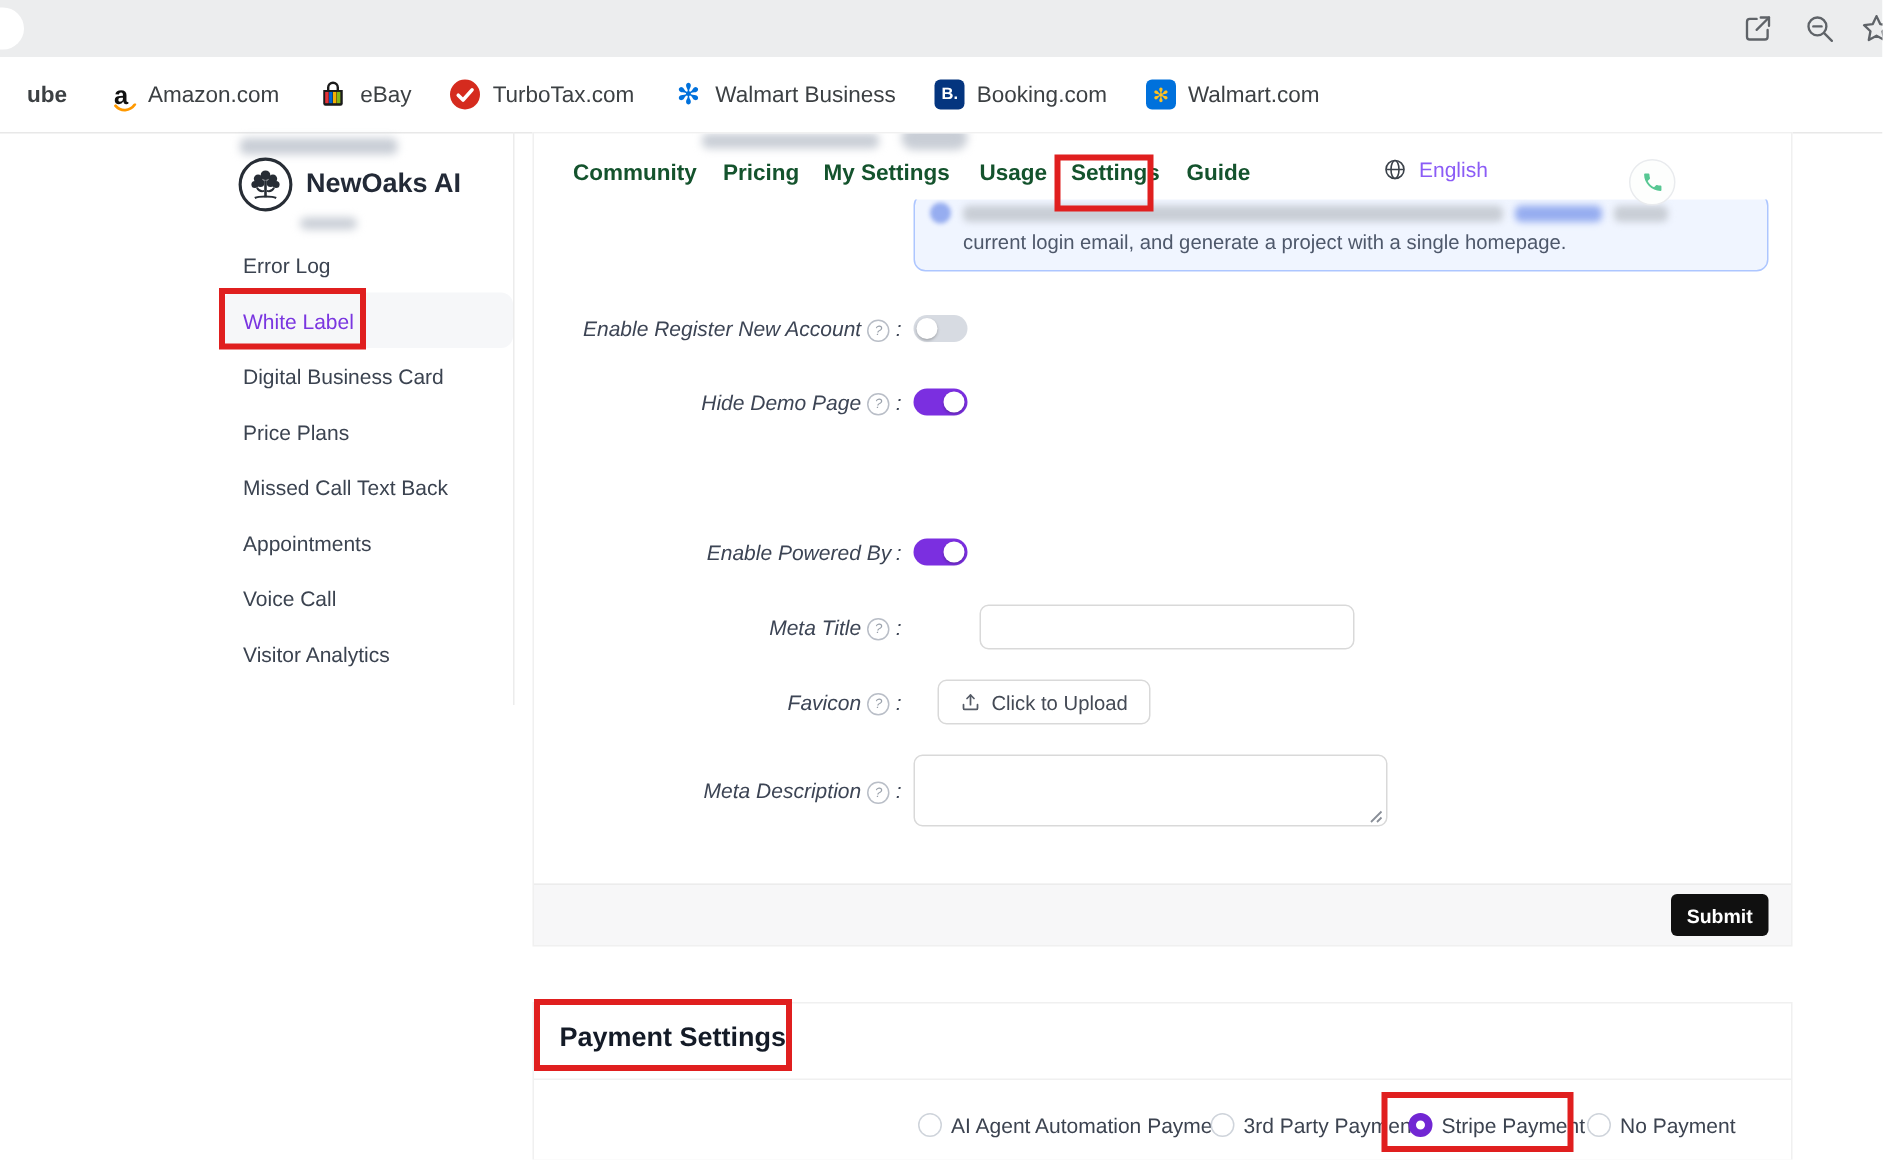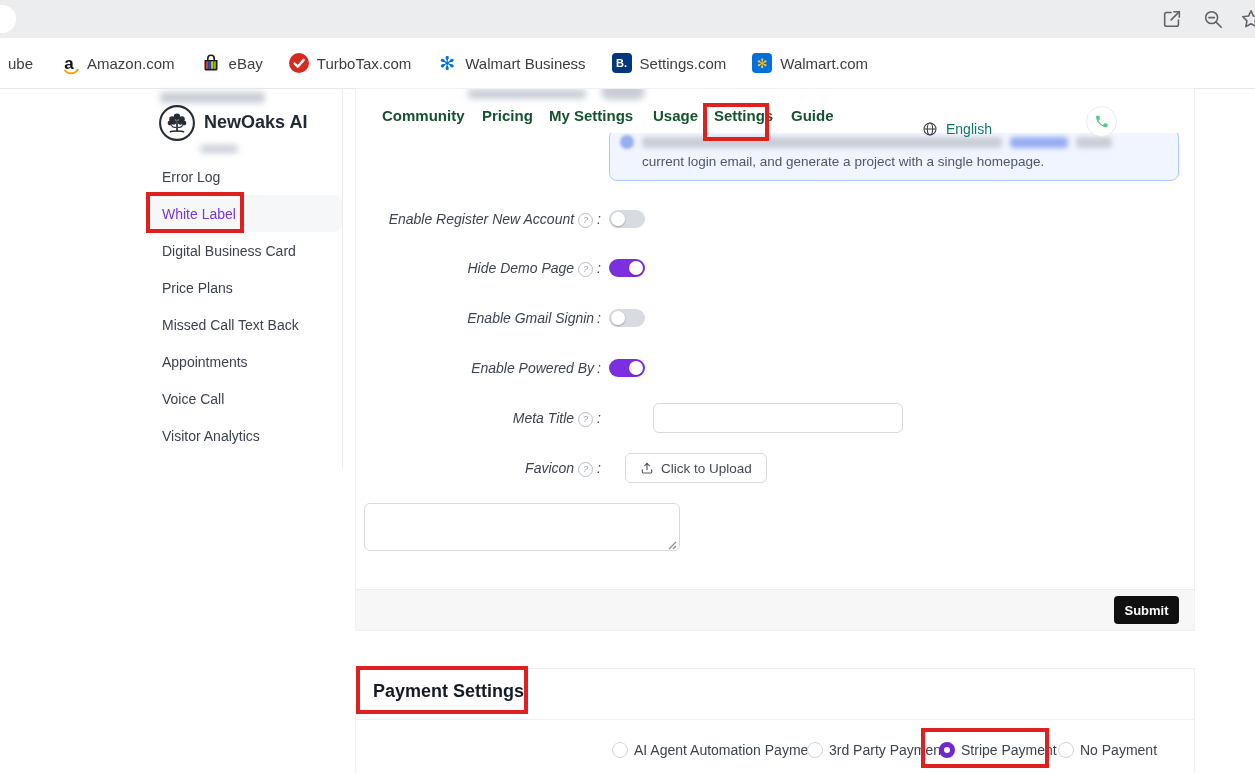--- a/index.html
+++ b/index.html
@@ -31,21 +31,21 @@
   .brand{position:absolute;left:56px;top:24px;font-size:18px;font-weight:700;color:#232a37;}
   .menu{position:absolute;left:0;top:70px;width:194px;}
   .side-item{height:37px;display:flex;align-items:center;padding-left:14px;font-size:14px;color:#3b4350;cursor:pointer;border-radius:8px;}
   .side-item.active{background:#f6f7f9;color:#7a36e0;}
   .vdivider{position:absolute;left:342px;top:88px;width:1px;height:382px;background:#ececec;}
   
   .card{position:absolute;background:#fff;border:1px solid #f0f0f0;box-sizing:border-box;}
   #card-main{left:355px;top:88px;width:840px;height:543px;overflow:hidden;}
   .topnav{position:absolute;left:0;top:0;width:100%;height:44px;background:#fff;z-index:3;}
   .nav-item{position:absolute;top:18px;font-size:15px;font-weight:700;color:#14532d;cursor:pointer;white-space:nowrap;}
-  .lang{position:absolute;left:566px;top:16px;display:flex;align-items:center;gap:8px;font-size:14px;color:#0f766e;cursor:pointer;margin-top:16px;}
+  .lang{position:absolute;left:566px;top:16px;display:flex;align-items:center;gap:8px;font-size:14px;color:#8b5cf6;cursor:pointer;}
   .avatar{position:absolute;left:730px;top:17px;width:31px;height:31px;border-radius:50%;background:#fdfefd;border:1px solid #e9ebee;display:flex;align-items:center;justify-content:center;z-index:4;box-sizing:border-box;}
   .account{position:absolute;left:777px;top:18px;font-size:15px;font-weight:700;color:#252b37;cursor:pointer;}
   .alert{position:absolute;left:253px;top:40px;width:570px;height:52px;background:#f0f5ff;border:1px solid #adc6ff;border-radius:8px;z-index:1;box-sizing:border-box;}
   .alert-line2{position:absolute;left:32px;top:24px;font-size:13.5px;color:#4e586b;}
   
   .frow{position:absolute;left:0;width:100%;height:32px;display:flex;align-items:center;}
   .flabel{width:245px;text-align:right;font-size:14px;color:#3c4454;flex:0 0 auto;font-style:italic;}
   .help{display:none;width:13px;height:13px;border:1px solid #b9bec7;border-radius:50%;color:#9aa1ab;font-size:9px;line-height:12px;text-align:center;margin:0 1px 0 4px;vertical-align:1px;}
   .help.show{display:inline-block;}
   .colon{margin-left:3px;}
@@ -93,21 +93,21 @@
       </svg>
   </div>
   <div class="chrome-icon" style="left:1240px;">
     <svg viewBox="0 0 24 24" fill="none" stroke="#5f6368" stroke-width="1.7" stroke-linejoin="round">
         <path d="M12 3l2.7 5.8 6.3.8-4.6 4.4 1.2 6.3L12 17.2 6.4 20.3l1.2-6.3L3 9.6l6.3-.8z"></path>
       </svg>
   </div>
 </div>
 
 <div class="bookmarks">
-  <div class="bm" style="margin-left:8px;">
+  <div class="bm" style="margin-left:18px;font-weight:bold;">
     <span>ube</span>
   </div>
   <div class="bm">
     <span class="fav">
       <span class="amz"><span>a</span><svg viewBox="0 0 15 7" fill="none">
             <path d="M1 1.5c3.5 4 9.5 4 13-1" stroke="#ff9900" stroke-width="1.8" stroke-linecap="round"></path>
           </svg></span>
     </span>
     <span>Amazon.com</span>
   </div>
@@ -137,21 +137,21 @@
   <div class="bm">
     <span class="fav">
         <span class="spark-blue">✻</span>
       </span>
     <span>Walmart Business</span>
   </div>
   <div class="bm">
     <span class="fav">
       <span class="tile" style="background:#04357f;color:#fff;font-size:11px;font-weight:700;">B.</span>
     </span>
-    <span>Settings.com</span>
+    <span>Booking.com</span>
   </div>
   <div class="bm">
     <span class="fav">
       <span class="tile" style="background:#0071dc;color:#ffc220;font-size:13px;">✻</span>
     </span>
     <span>Walmart.com</span>
   </div>
 </div>
 
 <div class="sidebar">
@@ -251,28 +251,20 @@
       </div>
   </div>
   <div class="frow" style="top:163px;">
     <div class="flabel"><span>Hide Demo Page</span><span class="help show">?</span><span class="colon">:</span></div>
     <div class="control">
         <div class="toggle on">
           <div class="knob"></div>
         </div>
       </div>
   </div>
-  <div class="frow" style="top:213px;">
-    <div class="flabel"><span>Enable Gmail Signin</span><span class="colon">:</span></div>
-    <div class="control">
-        <div class="toggle">
-          <div class="knob"></div>
-        </div>
-      </div>
-  </div>
   <div class="frow" style="top:263px;">
     <div class="flabel"><span>Enable Powered By</span><span class="colon">:</span></div>
     <div class="control">
         <div class="toggle on">
           <div class="knob"></div>
         </div>
       </div>
   </div>
   <div class="frow" style="top:313px;gap:44px;">
     <div class="flabel"><span>Meta Title</span><span class="help show">?</span><span class="colon">:</span></div>
@@ -289,20 +281,21 @@
               <path d="M12 15V4"></path>
               <path d="M8 8l4-4 4 4"></path>
               <path d="M4 15v4a1.5 1.5 0 0 0 1.5 1.5h13A1.5 1.5 0 0 0 20 19v-4"></path>
             </svg>
         </span>
         <span>Click to Upload</span>
       </button>
     </div>
   </div>
   <div class="frow" style="top:405px;height:66px;">
+    <div class="flabel"><span>Meta Description</span><span class="help show">?</span><span class="colon">:</span></div>
     <div class="control ta-wrap">
       <textarea class="txt-area" style=""></textarea>
       <span class="resize-grip">
         <svg width="9" height="9" viewBox="0 0 9 9">
             <path d="M8 1L1 8M8 5L5 8" stroke="#8a8f98" stroke-width="1.2"></path>
           </svg>
       </span>
     </div>
   </div>
 

